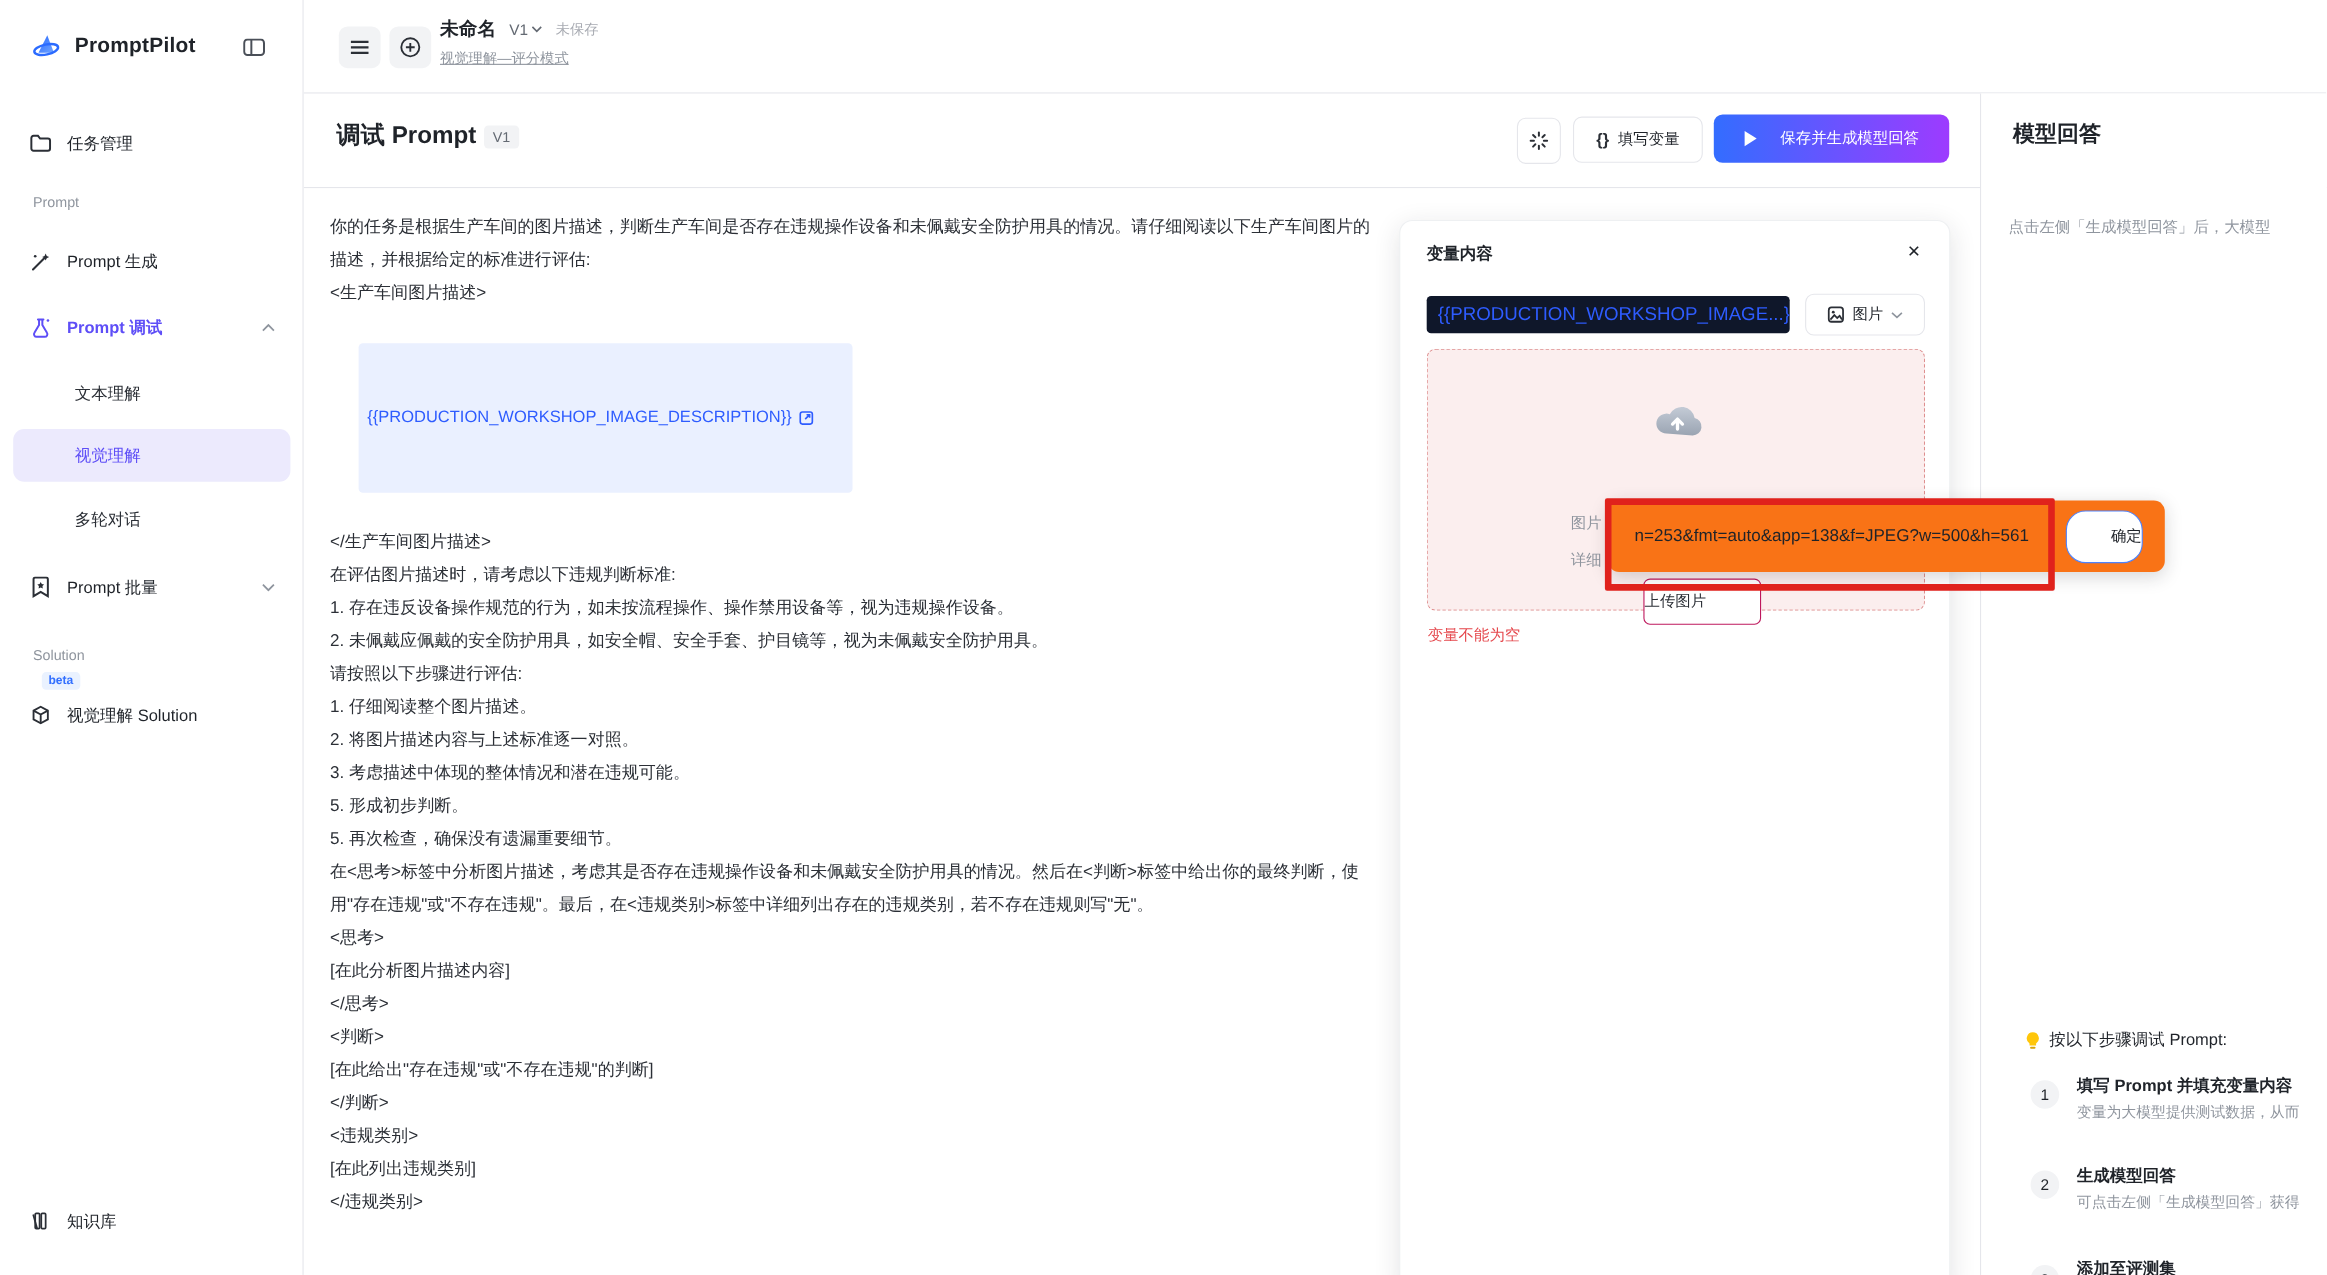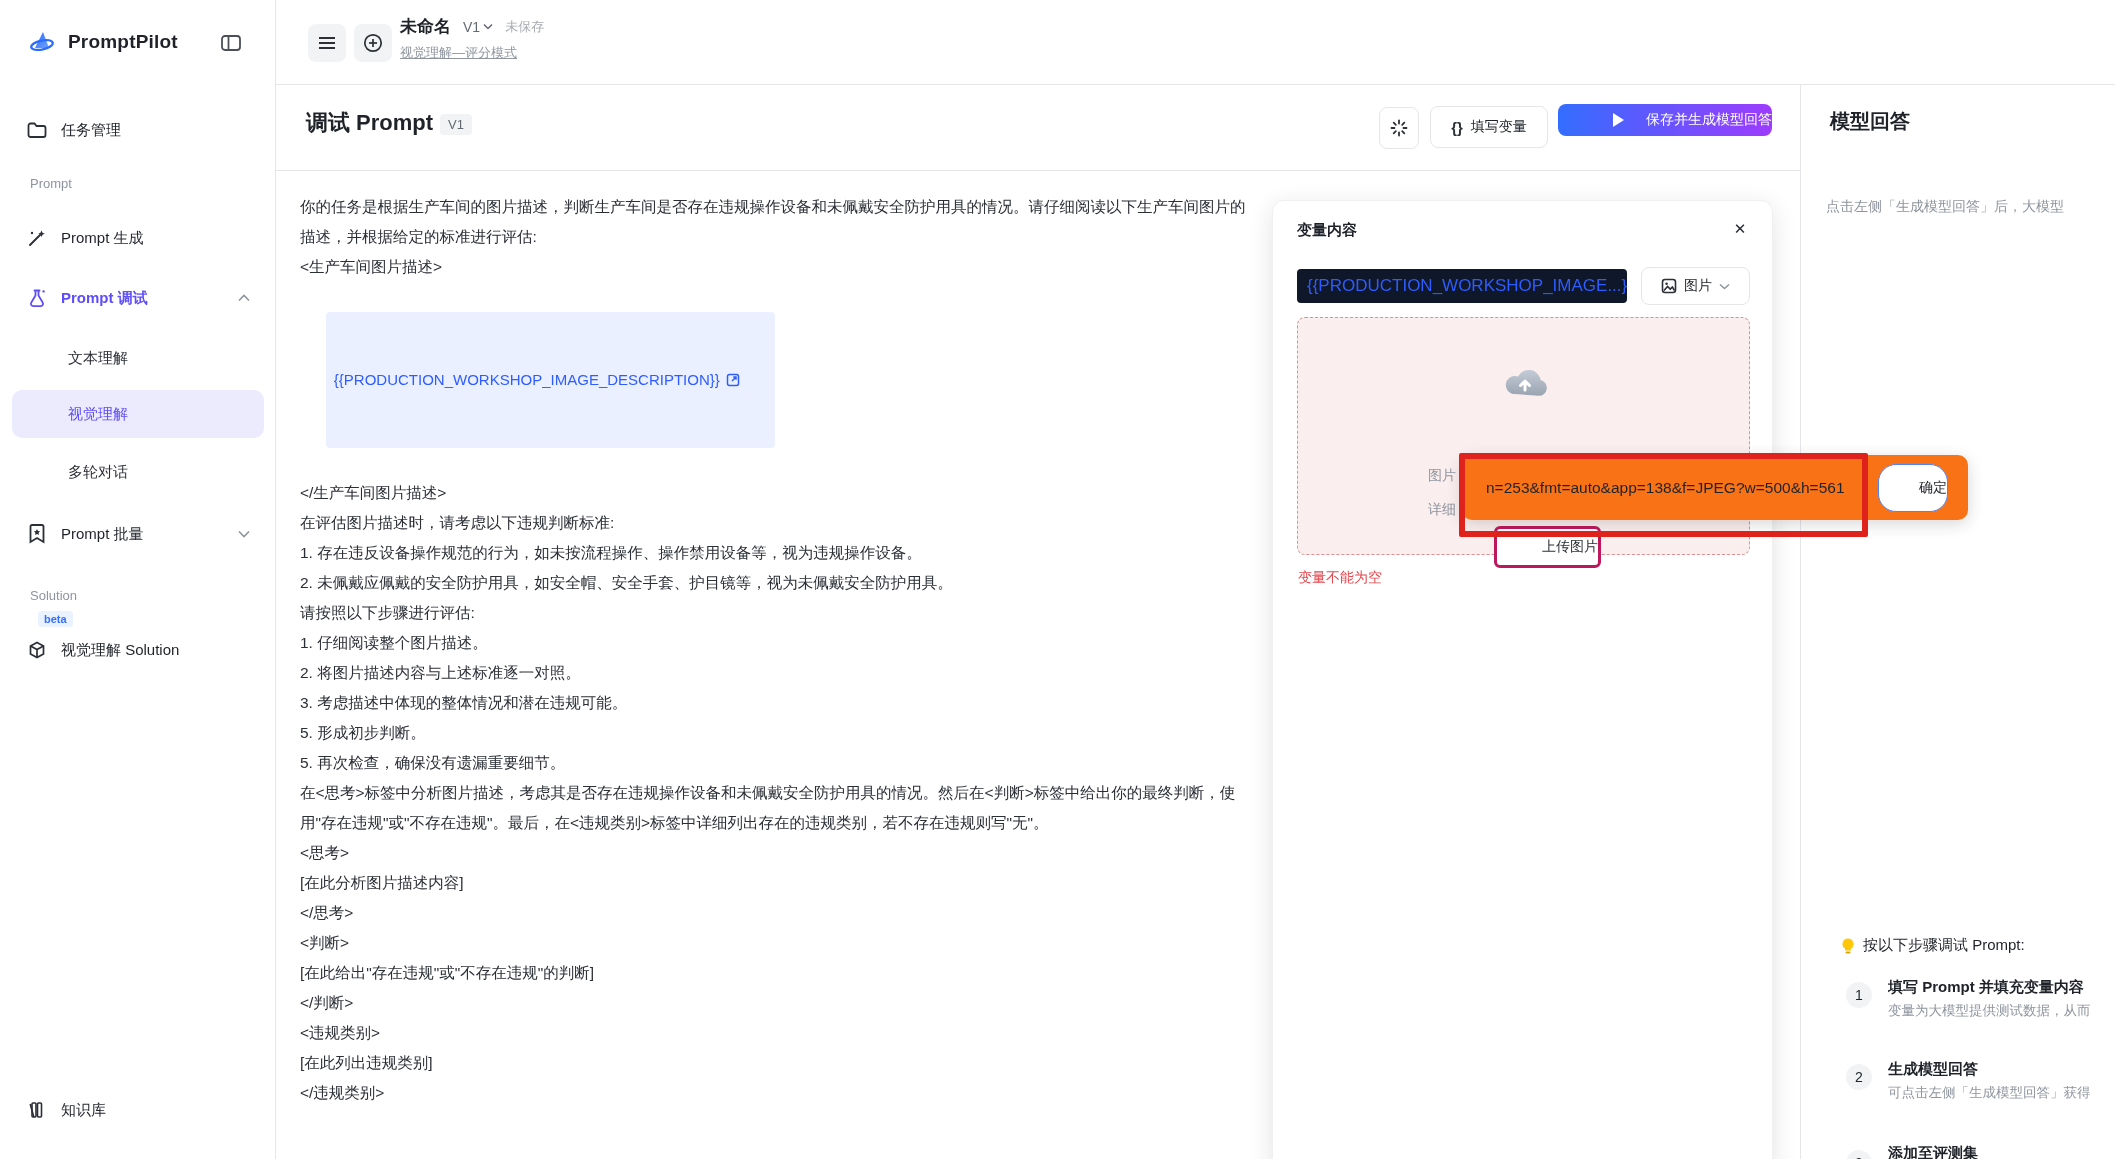--- a/index.html
+++ b/index.html
@@ -28,21 +28,21 @@
   .doc-title { font-size:17px; font-weight:bold; }
   .ver-sel { font-size:14px; color:#646a73; display:flex; align-items:center; gap:3px; cursor:pointer; }
   .unsaved { font-size:13px; color:#a8abb2; }
   .doc-mode { font-size:13px; color:#8f959e;text-decoration:underline; }
 
   
   .title-row-border { left:276px; top:170px; width:1839px; height:0; border-top:1px solid #e5e6eb; }
   .page-title { left:306px; top:108px; font-size:22px; font-weight:bold; }
   .v-badge { left:440px; top:114px; background:#f2f3f5; color:#646a73; font-size:13px; border-radius:4px; padding:3px 8px; }
   .tool-btn { height:42px; border:1px solid #e5e6eb; border-radius:8px; background:#fff; display:flex; align-items:center; justify-content:center; font-size:14px; color:#1f2329; cursor:pointer; gap:8px; }
-  .grad-btn { left:1558px; top:104px; width:214px; height:32px; border-radius:8px; background:linear-gradient(90deg,#336dff 0%,#9d3bff 100%); color:#fff; font-size:14px; display:flex; align-items:center; justify-content:flex-end; gap:22px; cursor:pointer; }
+  .grad-btn { left:1558px; top:104px; width:214px; height:44px; border-radius:8px; background:linear-gradient(90deg,#336dff 0%,#9d3bff 100%); color:#fff; font-size:14px; display:flex; align-items:center; justify-content:center; gap:22px; cursor:pointer; }
   .play-tri { width:0; height:0; border-left:11px solid #fff; border-top:7px solid transparent; border-bottom:7px solid transparent; }
   .braces { font-size:15px; color:#2b2f36; font-weight:bold; }
 
   
   .prompt-block { left:300px; top:192px; width:958px; font-size:15.5px; line-height:30px; color:#2b2f36; }
   .p-line { min-height:30px; white-space:pre-wrap; }
   .var-chip-inline { display:inline-flex; align-items:center; gap:6px; background:#eaf0ff; color:#2e5cff; border-radius:4px; padding:1px 8px; font-size:15px; cursor:pointer; }
 
   
   .right-panel { left:1800px; top:85px; width:315px; height:1074px; background:#fff; border-left:1px solid #e5e6eb; }
@@ -53,21 +53,21 @@
   .step-title { font-size:15px; font-weight:bold; color:#1f2329; white-space:nowrap; }
   .step-desc { font-size:13.5px; color:#8f959e; white-space:nowrap; overflow:hidden; width:227px; margin-top:5px; }
 
   
   .var-panel { left:1272px; top:200px; width:501px; height:975px; background:#fff; border:1px solid #eef0f2; border-radius:12px; box-shadow:0 6px 24px rgba(31,35,41,.12); z-index:5; }
   .vp-title { left:24px; top:20px; font-size:15px; font-weight:bold; }
   .vp-close { left:455px; top:16px; width:24px; height:24px; display:flex; align-items:center; justify-content:center; font-size:15px; color:#1f2329; cursor:pointer; }
   .vp-chip { left:24px; top:68px; max-width:330px; height:34px; display:flex; align-items:center; background:#0f172a; color:#2e5cff; border-radius:4px; padding:0 10px; font-size:17px; white-space:nowrap; overflow:hidden; }
   .vp-type { left:368px; top:66px; width:109px; height:38px; border:1px solid #e5e6eb; border-radius:8px; display:flex; align-items:center; justify-content:center; gap:7px; font-size:14px; cursor:pointer; background:#fff; }
   .vp-drop { left:24px; top:116px; width:453px; height:238px; border:1px dashed #de8f8f; border-radius:8px; background:#fbeeee; }
-  .upload-btn { left:196px; top:208px; width:107px; height:42px; background:#fff; border:3px solid #be185d; border-radius:6px; display:flex; align-items:center; justify-content:flex-end; font-size:14px; color:#2b2f36; cursor:pointer; }
+  .upload-btn { left:196px; top:208px; width:107px; height:42px; background:#fff; border:1px solid #be185d; border-radius:6px; display:flex; align-items:center; justify-content:flex-start; font-size:14px; color:#2b2f36; cursor:pointer; }
   .vp-error { left:25px; top:368px; font-size:14px; color:#e5484d; }
 
   
   .occluded-label { left:1404px; top:458px; width:52px; text-align:right; font-size:14px; color:#8f959e; line-height:34px; z-index:6; }
 
   
   .url-popover { left:1462px; top:455px; width:506px; height:65px; background:#f97316; border-radius:10px; box-shadow:0 4px 16px rgba(31,35,41,.18); z-index:7; display:flex; align-items:center; }
   .url-text { margin-left:24px; width:370px; font-size:15.5px; color:#1f2329; white-space:nowrap; overflow:hidden; }
   .confirm-btn { margin-left:22px; width:70px; height:48px; border:1.5px solid #4e83fd; border-radius:18px; background:#fff; font-size:14px; color:#1f2329; display:flex; align-items:center; justify-content:flex-end; cursor:pointer; }
 

